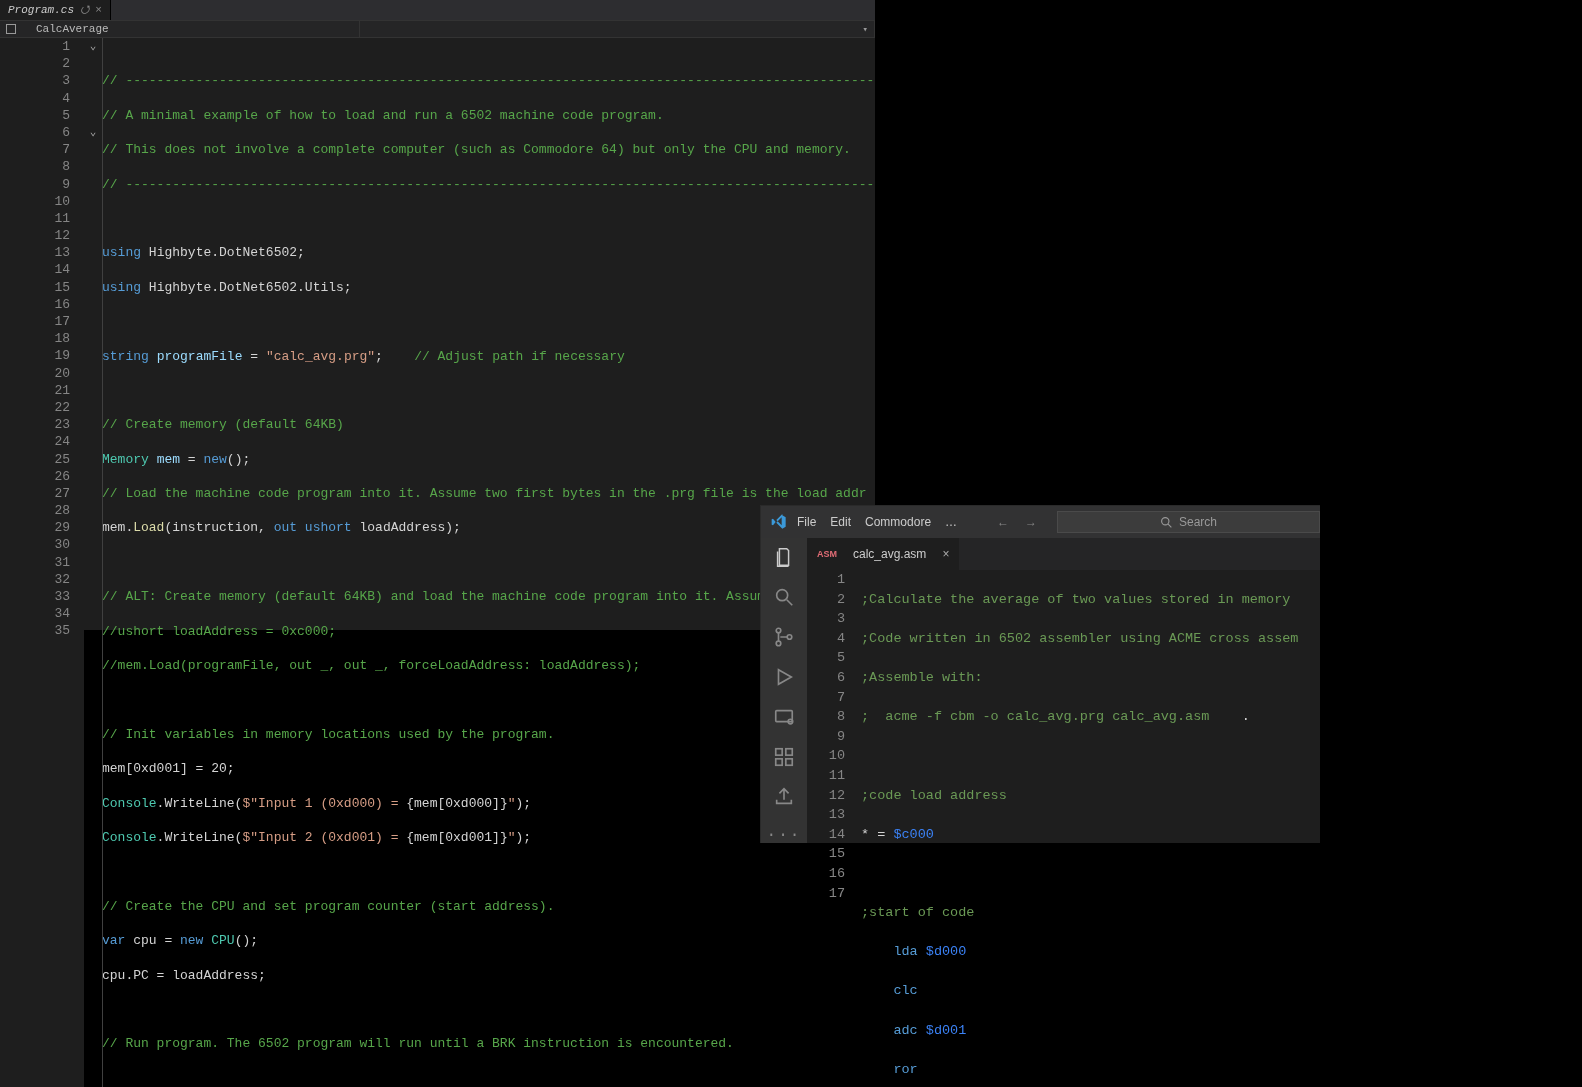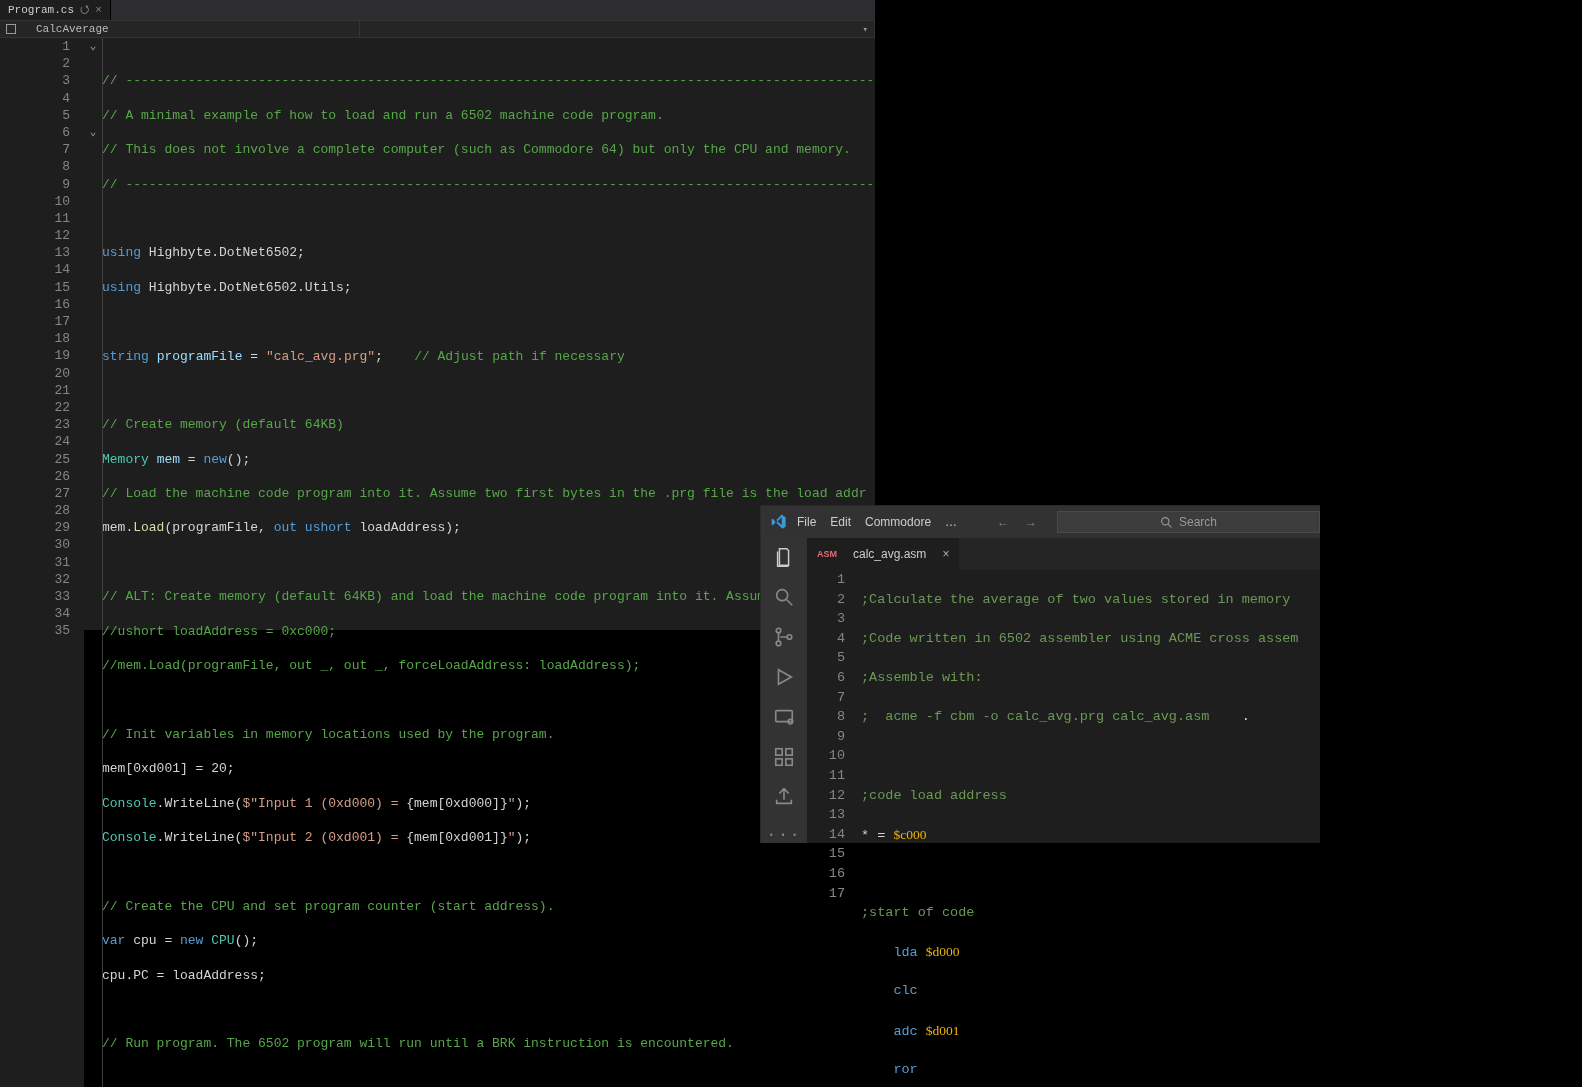--- a/index.html
+++ b/index.html
@@ -18,20 +18,21 @@
     width: 875px;
     height: 630px;
     background: #1e1e1e;
   }
   .vs-tabbar {
     height: 20px;
     background: #2d2d30;
     display: flex;
     align-items: stretch;
     font-size: 11px;
+    font-style: italic;
   }
   .vs-tab {
     background: #1e1e1e;
     color: #ccc;
     padding: 2px 8px;
     display: flex;
     align-items: center;
     gap: 6px;
     border-right: 1px solid #000;
   }
@@ -165,21 +166,21 @@
   }
   .vsc-gutter {
     width: 54px; text-align:right; color:#858585;
     padding-right:16px; user-select:none;
   }
   .vsc-gutter div { height:19.6px; }
   .vsc-code { flex:1; white-space:pre; color:#d4d4d4; position:relative; }
   .vsc-code .line { height:19.6px; }
   .asm-com  { color:#6a9955; }
   .asm-op   { color:#569cd6; }
-  .asm-num  { color:#eab308;font-family:Liberation Serif, serif; }
+  .asm-num  { color:#3b82f6; }
   .asm-star { color:#d4d4d4; }
 </style>
 </head>
 <body>
 
 <div class="vs-window">
   <div class="vs-tabbar">
     <div class="vs-tab">
       <span>Program.cs</span>
       <span class="pin">⭯</span>
@@ -279,21 +280,21 @@
 <div class="line"><span class="c-green">// ------------------------------------------------------------------------------------------------</span></div>
 <div class="line"></div>
 <div class="line"><span class="c-blue">using</span> <span>Highbyte.DotNet6502;</span></div>
 <div class="line"><span class="c-blue">using</span> <span>Highbyte.DotNet6502.Utils;</span></div>
 <div class="line"></div>
 <div class="line"><span class="c-blue">string</span> <span class="c-var">programFile</span> <span>=</span> <span class="c-str">"calc_avg.prg"</span><span>;</span>    <span class="c-green">// Adjust path if necessary</span></div>
 <div class="line"></div>
 <div class="line"><span class="c-green">// Create memory (default 64KB)</span></div>
 <div class="line"><span class="c-type">Memory</span> <span class="c-var">mem</span> <span>= </span><span class="c-blue">new</span><span>();</span></div>
 <div class="line"><span class="c-green">// Load the machine code program into it. Assume two first bytes in the .prg file is the load addr</span></div>
-<div class="line"><span>mem.</span><span class="c-method">Load</span><span>(programFile, </span><span class="c-blue">out ushort</span><span> loadAddress);</span></div>
+<div class="line"><span>mem.</span><span class="c-method">Load</span><span>(instruction, </span><span class="c-blue">out ushort</span><span> loadAddress);</span></div>
 <div class="line"></div>
 <div class="line"><span class="c-green">// ALT: Create memory (default 64KB) and load the machine code program into it. Assume the .prg fi</span></div>
 <div class="line"><span class="c-green">//ushort loadAddress = 0xc000;</span></div>
 <div class="line"><span class="c-green">//mem.Load(programFile, out _, out _, forceLoadAddress: loadAddress);</span></div>
 <div class="line"></div>
 <div class="line"><span class="c-green">// Init variables in memory locations used by the program.</span></div>
 <div class="line"><span>mem[0xd001] = 20;</span></div>
 <div class="line"><span class="c-type">Console</span><span>.WriteLine(</span><span class="c-str">$"Input 1 (0xd000) = </span><span>{mem[0xd000]}</span><span class="c-str">"</span><span>);</span></div>
 <div class="line"><span class="c-type">Console</span><span>.WriteLine(</span><span class="c-str">$"Input 2 (0xd001) = </span><span>{mem[0xd001]}</span><span class="c-str">"</span><span>);</span></div>
 <div class="line"></div>

